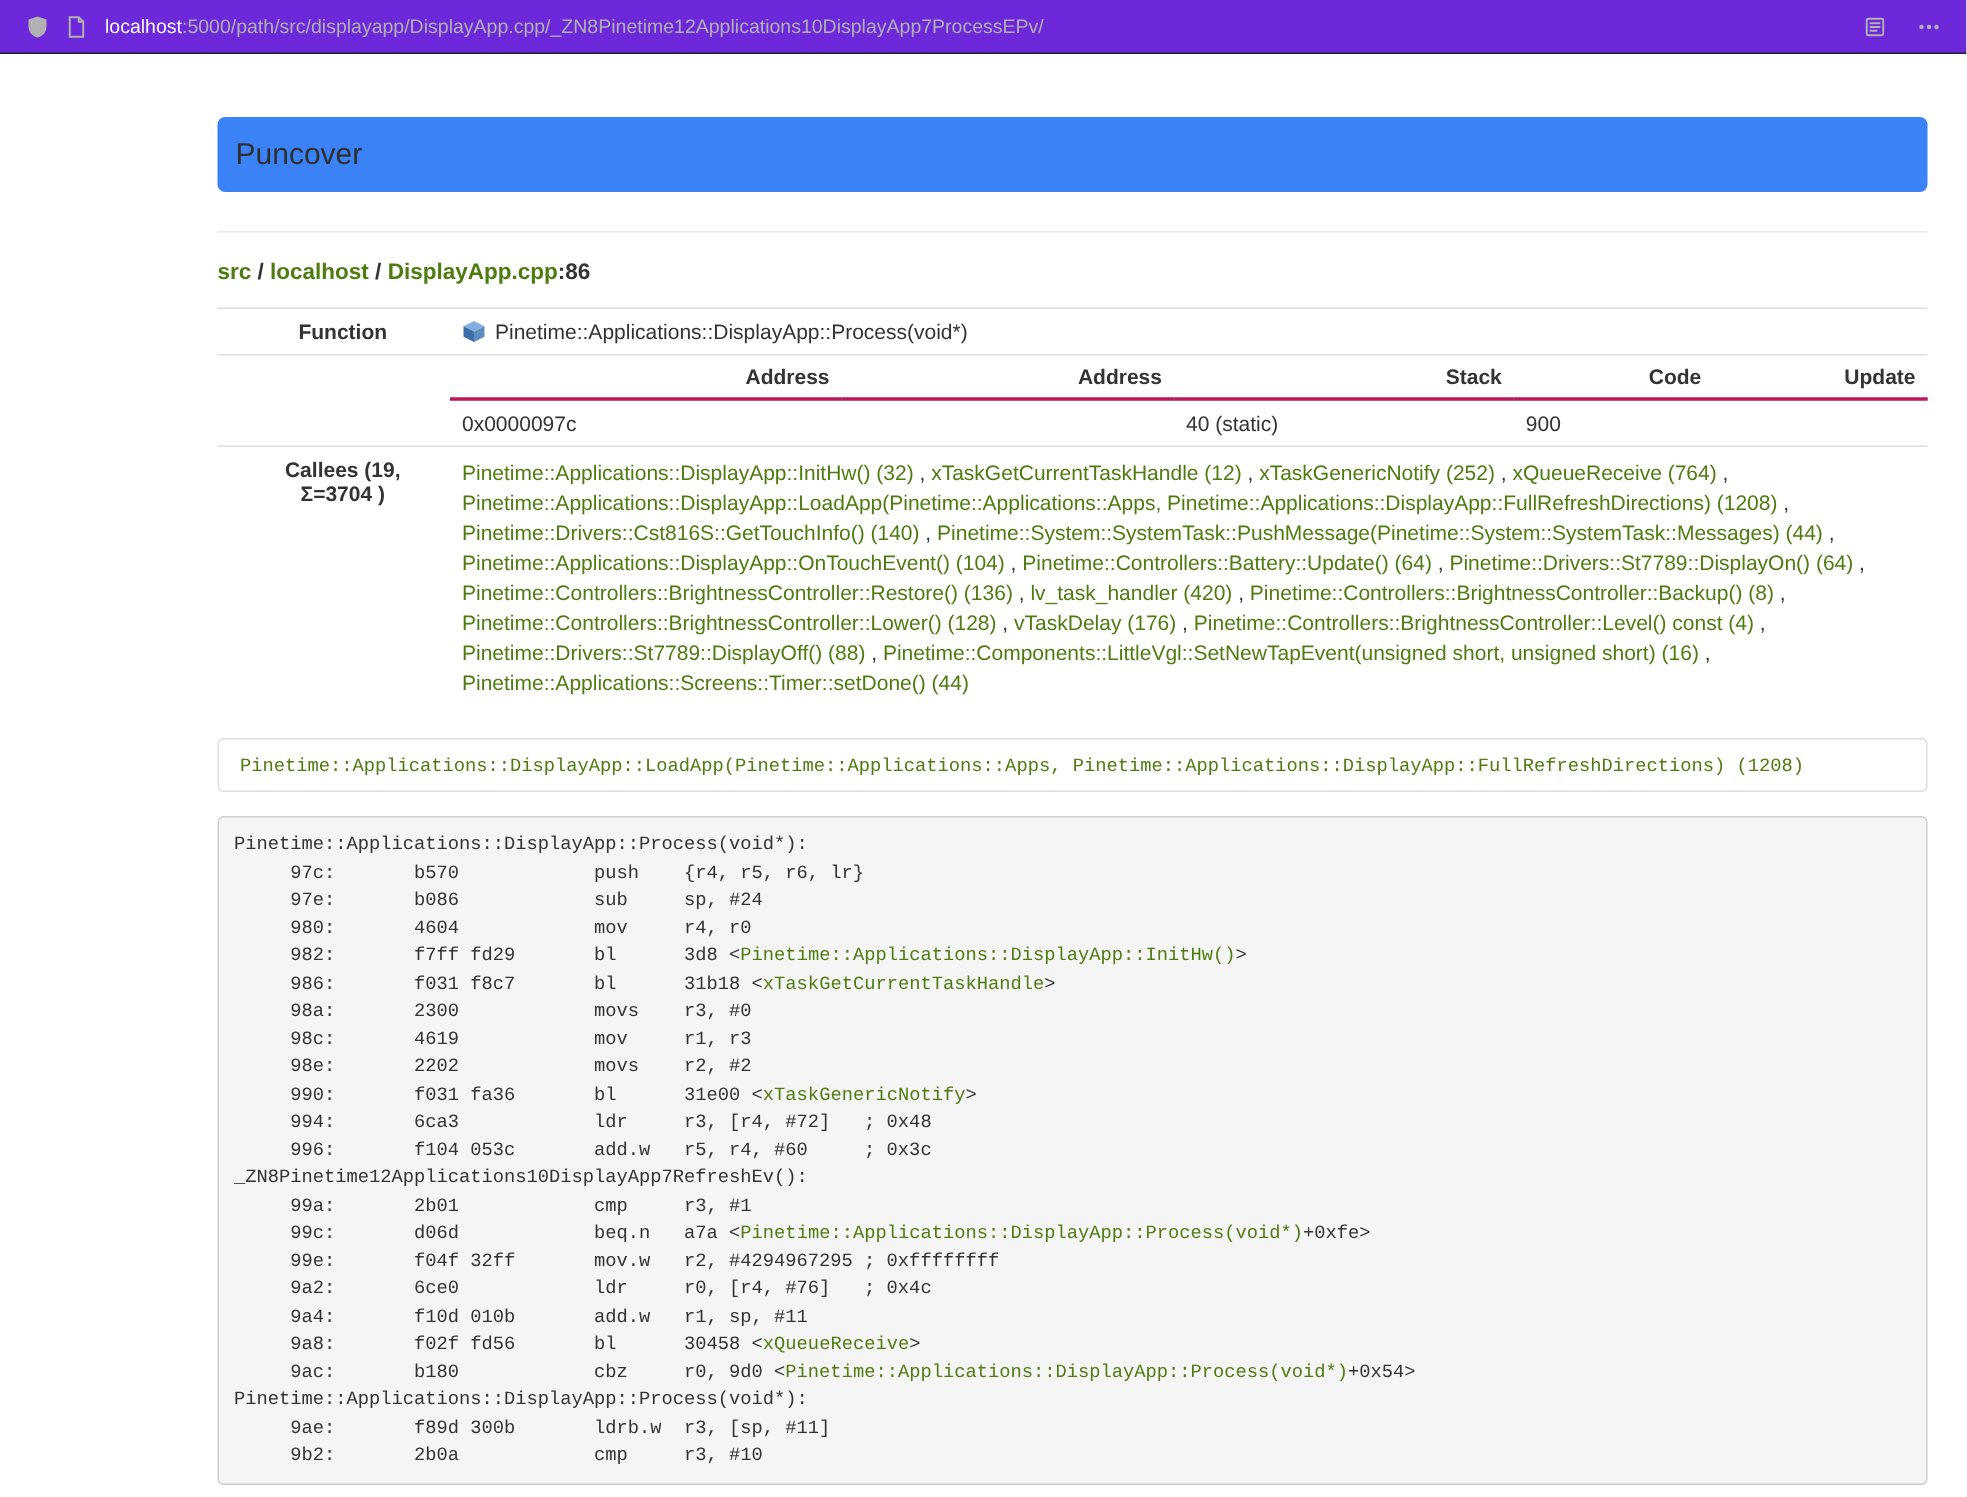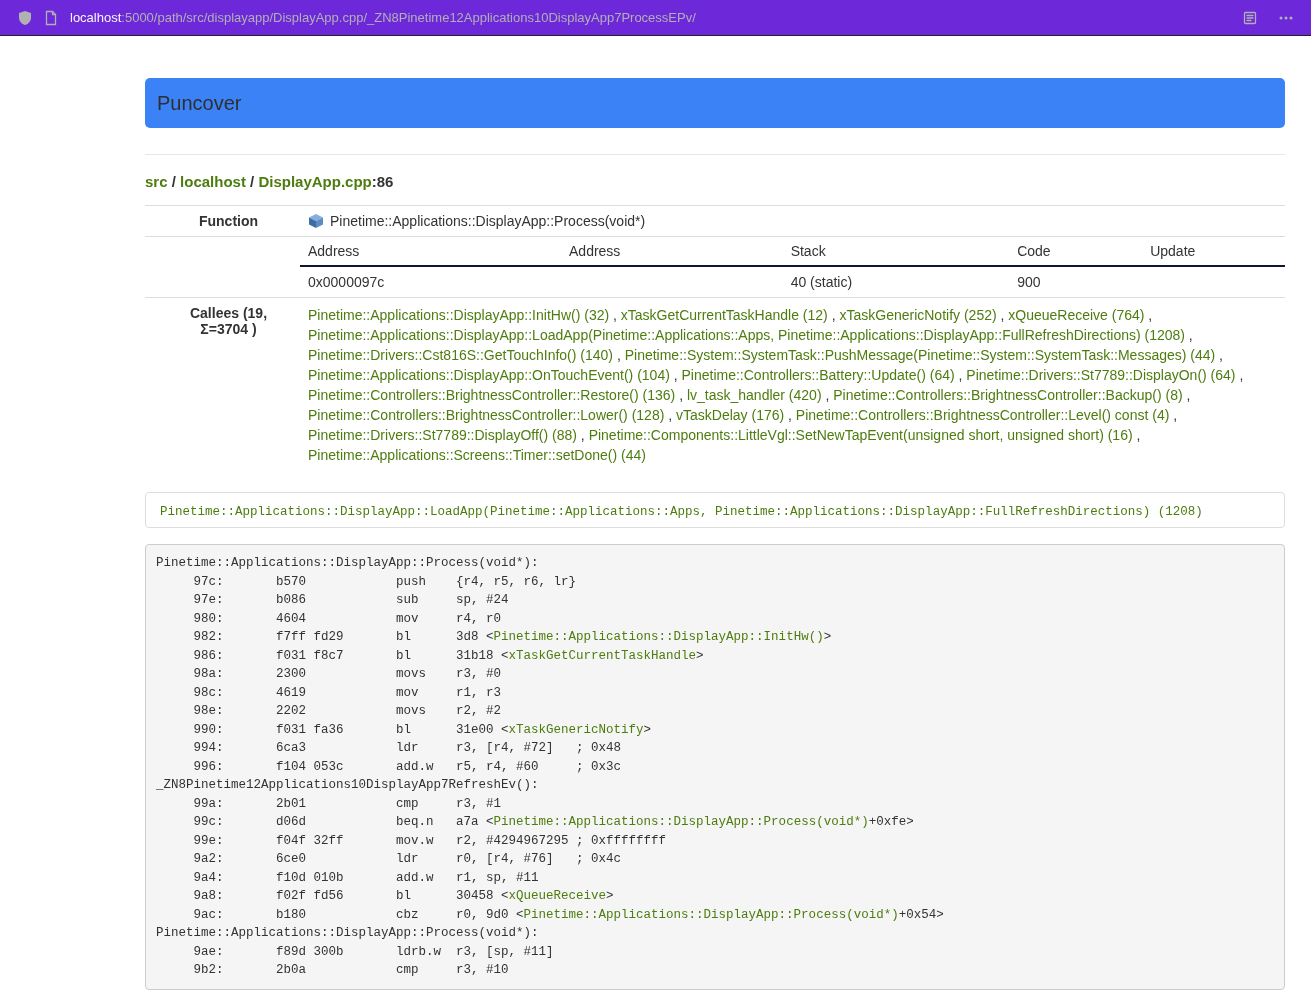--- a/index.html
+++ b/index.html
@@ -27,21 +27,21 @@
   .breadcrumb { font-size:15px; font-weight:bold; margin-bottom:15px; color:#333; }
 
   table.tbl { width:100%; border-collapse:collapse; font-size:14px; margin-bottom:20px; }
   .tbl > tbody > tr > th,
   .tbl > tbody > tr > td { border-top:1px solid #ddd; vertical-align:top; text-align:left; }
   .tbl > tbody > tr > th { width:155px; padding:7px 8px 7px 20px; font-weight:bold;text-align:center; }
   .tbl > tbody > tr > td { padding:7px 8px; }
   .tbl > tbody > tr > td.nopad { padding:0; }
 
   table.inner { width:100%; border-collapse:collapse; }
-  .inner thead th { text-align:left; font-weight:normal; padding:6px 8px; border-bottom:2px solid #0f172a; }
+  .inner thead th { text-align:right; font-weight:bold; padding:6px 8px; border-bottom:2px solid #be185d; }
   .inner tbody td { padding:7px 8px; }
 
   .callees { line-height:20px;margin-top:32px; }
 
   .sym-icon { display:inline-block; width:16px; height:16px; vertical-align:-3px; margin-right:6px; }
 
   .sel-box { border:1px solid #ddd; border-radius:4px; padding:8px 14px; margin-bottom:16px; background:#fff; }
   .sel-box a { font-family:"Liberation Mono","DejaVu Sans Mono",monospace; font-size:12.5px; }
 
   pre.code { background:#f5f5f5; border:1px solid #ccc; border-radius:4px; padding:9px 10px;

